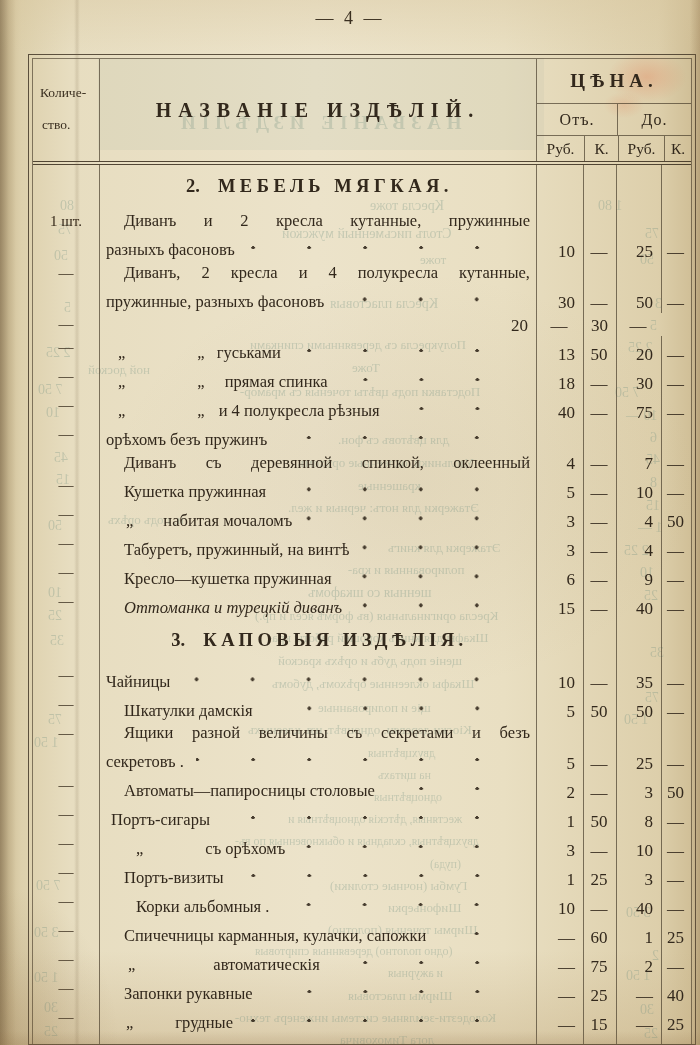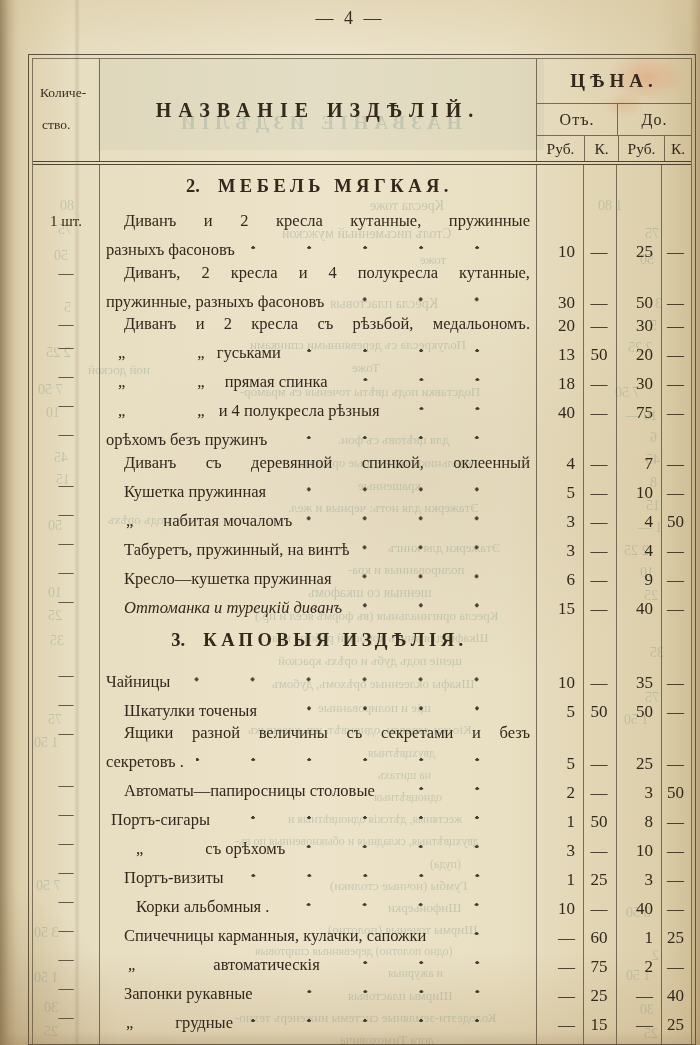--- a/index.html
+++ b/index.html
@@ -235,23 +235,20 @@
                 <span class="dots"></span>
               </div>
             </div>
             <div class="c c-num rub">30</div>
             <div class="c c-num kop">—</div>
             <div class="c c-num rub">50</div>
             <div class="c c-num kop">—</div>
           </div>
           <div class="row grid6">
             <div class="c c-qty">—</div>
-            <div class="c c-name">
-              <div class="nl just" style="text-indent: 18px;">Диванъ и 2 кресла съ рѣзьбой, медальономъ.</div>
-            </div>
             <div class="c c-num rub">20</div>
             <div class="c c-num kop">—</div>
             <div class="c c-num rub">30</div>
             <div class="c c-num kop">—</div>
           </div>
           <div class="row grid6">
             <div class="c c-qty">—</div>
             <div class="c c-name">
               <div class="nl flexl">
                 <span class="seg" style="margin-left: 12px;">„</span>
@@ -396,21 +393,21 @@
             </div>
             <div class="c c-num rub">10</div>
             <div class="c c-num kop">—</div>
             <div class="c c-num rub">35</div>
             <div class="c c-num kop">—</div>
           </div>
           <div class="row grid6">
             <div class="c c-qty">—</div>
             <div class="c c-name">
               <div class="nl flexl">
-                <span class="seg" style="margin-left: 18px;">Шкатулки точеныя</span>
+                <span class="seg" style="margin-left: 18px;">Шкатулки дамскія</span>
                 <span class="dots"></span>
               </div>
             </div>
             <div class="c c-num rub">5</div>
             <div class="c c-num kop">50</div>
             <div class="c c-num rub">50</div>
             <div class="c c-num kop">—</div>
           </div>
           <div class="row grid6">
             <div class="c c-qty">—</div>

